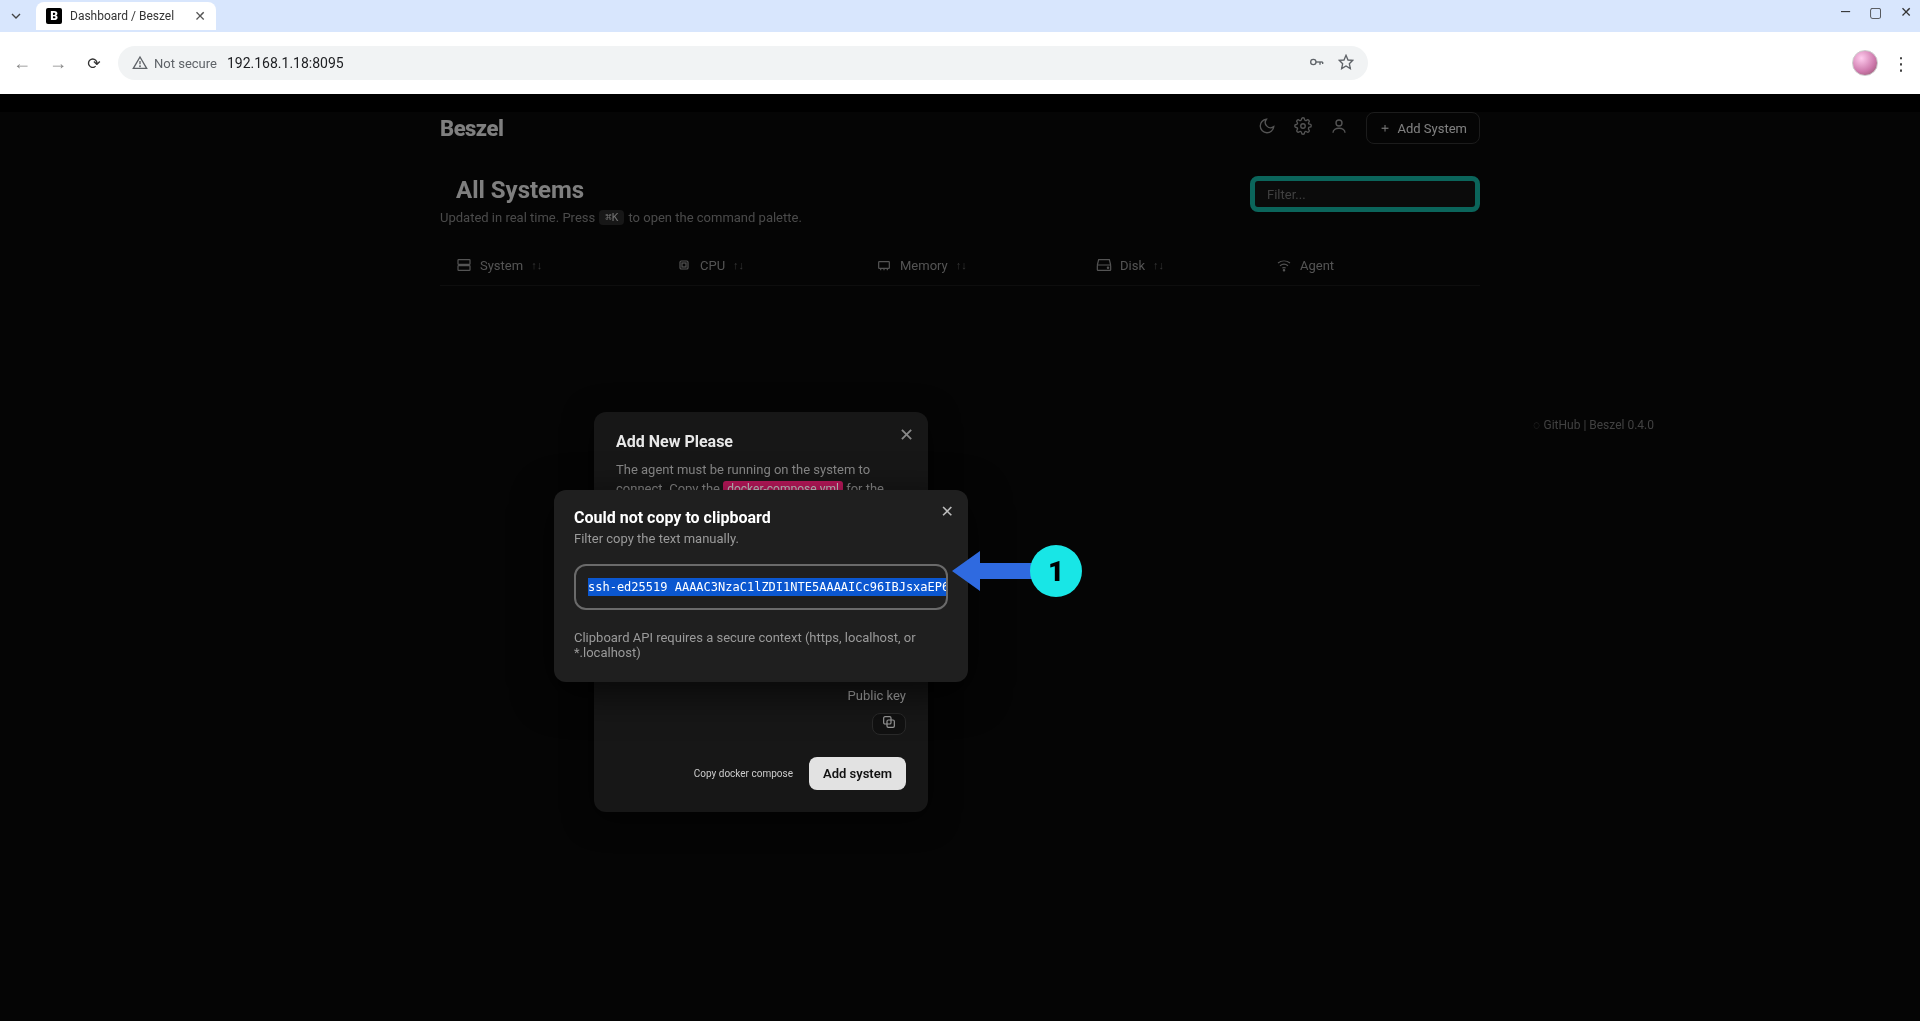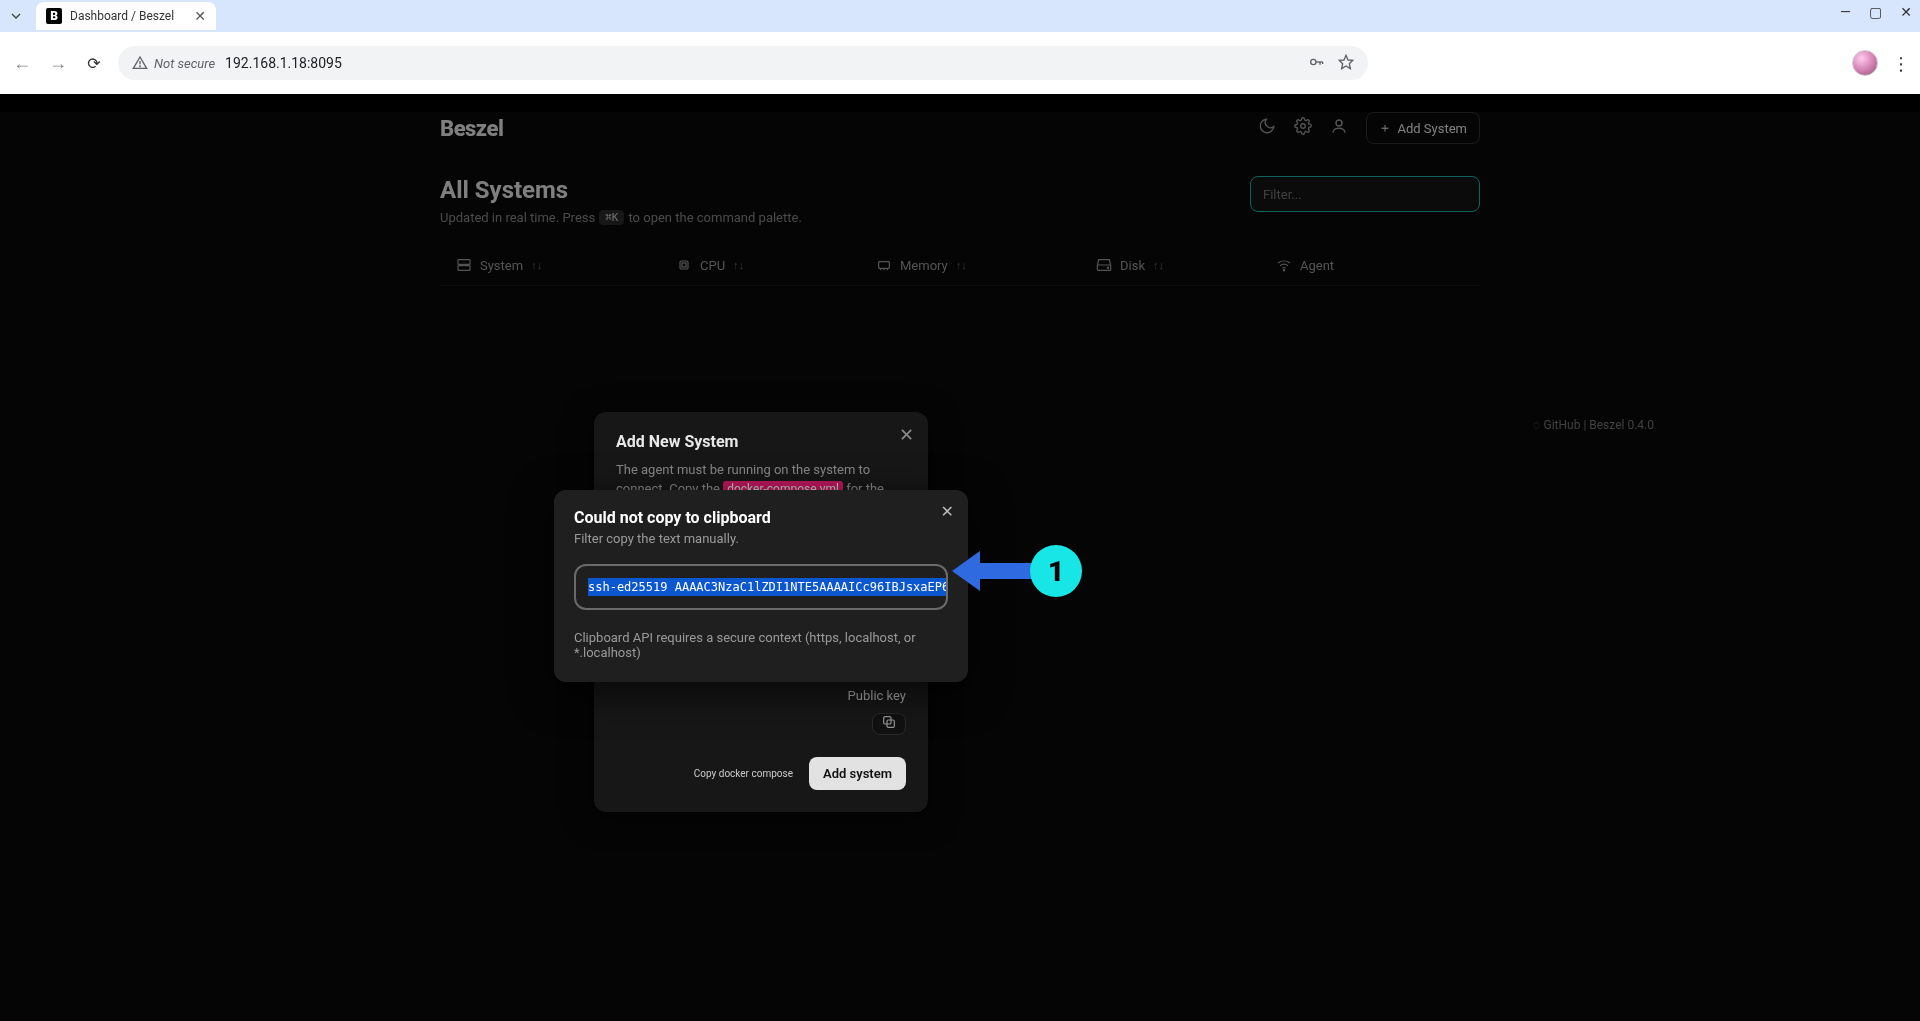--- a/index.html
+++ b/index.html
@@ -15,40 +15,40 @@
 .tab-title { font-size: 12px; color: #333; }
 .tab-close { font-size: 14px; color: #555; cursor:pointer; }
 .window-controls { position: absolute; right: 8px; top: 4px; display: flex; gap: 18px; color:#333; }
 .window-controls span { cursor:pointer; font-size:14px; }
 .toolbar { background: #fff; height: 62px; display: flex; align-items: center; padding: 0 10px; gap: 12px; }
 .nav-btn { color: #888; width: 24px; text-align:center; cursor:pointer; font-size:18px; }
 .nav-btn.active { color: #333; }
 .reload { font-size: 16px; }
 .addr-bar { flex: 0 0 auto; width: 1250px; height: 34px; background: #f1f3f4; border-radius: 17px; display: flex; align-items: center; padding: 0 14px; gap: 10px; color: #5f6368; font-size: 14px; }
 .addr-icons-right { margin-left:auto; display:flex; gap:14px; color:#5f6368; }
-.not-secure { display:flex; align-items:center; gap:6px; font-size:13px; color:#5f6368;font-style:italic;}
+.not-secure { display:flex; align-items:center; gap:6px; font-size:13px; color:#5f6368;}
 .addr-url { color:#202124; }
 .toolbar-right { margin-left:auto; display:flex; align-items:center; gap:14px; }
 .avatar { width:26px; height:26px; border-radius:50%; background: radial-gradient(circle at 35% 30%, #fce, #c7a 60%, #856); border:1px solid #ccc; }
 .kebab { font-size:18px; color:#333; cursor:pointer; }
 
 
 .app { position: relative; background: #0a0a0a; height: 927px; color: #a0a0a0; }
 .app-dim { position:absolute; inset:0; background: rgba(0,0,0,0.45); pointer-events:none; }
 .app-header { width: 1040px; margin: 18px auto; display:flex; align-items:center; justify-content:space-between; }
 .brand { font-size: 22px; font-weight: 800; color: #e8e8e8; letter-spacing: -0.5px; }
 .header-actions { display:flex; align-items:center; gap:18px; color:#999; }
 .header-actions .icon { cursor:pointer; }
 .add-system-btn { display:flex; align-items:center; gap:6px; border:1px solid #333; border-radius:8px; padding:6px 12px; color:#e8e8e8; font-size:13px; background:transparent; cursor:pointer; }
 
 .page-title-block { width: 1040px; margin: 32px auto 0; display:flex; justify-content:space-between; align-items:flex-start; }
-.page-title { font-size: 24px; font-weight: 700; color: #e8e8e8; }
+.page-title { font-size: 24px; font-weight: 700; color: #e8e8e8; margin-left: 16px; }
 .page-sub { margin-top:6px; font-size:13px; color:#888; display:flex; align-items:center; gap:4px;}
 .kbd { display:inline-flex; background:#2a2a2a; border-radius:4px; padding:1px 6px; font-size:11px; color:#ccc; font-family:monospace;}
-.filter-input { width:230px; height:36px; background:#141414; border:1px solid #14b8a6; border-radius:8px; padding:0 12px; color:#aaa; font-size:13px; }
+.filter-input { width:230px; height:36px; background:#141414; border:5px solid #14b8a6; border-radius:8px; padding:0 12px; color:#aaa; font-size:13px; }
 
 .table-head { width:1040px; margin: 20px auto 0; display:flex; padding:12px 16px; color:#999; font-size:13px; border-bottom:1px solid #1a1a1a; }
 .th { display:flex; align-items:center; gap:8px; }
 .th.system { width: 220px; }
 .th.cpu { width: 200px; }
 .th.memory { width: 220px; }
 .th.disk { width: 180px; }
 .th.agent { width: 100px; }
 .sort-ic { font-size:11px; opacity:0.6; }
 
@@ -238,21 +238,21 @@
     <span>◌ </span>
     <span>GitHub</span>
     <span> | </span>
     <span>Beszel 0.4.0</span>
   </div>
 
   <div class="app-dim"></div>
 
   <div class="modal-outer">
     <span class="close">✕</span>
-    <div class="m-title">Add New System</div>
+    <div class="m-title">Add New Please</div>
     <div class="m-desc">
       <span>The agent must be running on the system to connect. Copy the </span>
       <code>docker-compose.yml</code>
       <span> for the agent below.</span>
     </div>
     <div class="m-spacer"></div>
     <div class="pk-row">
       <span class="pk-label">Public key</span>
       <div class="pk-box">
         <span class="copy-ic">

